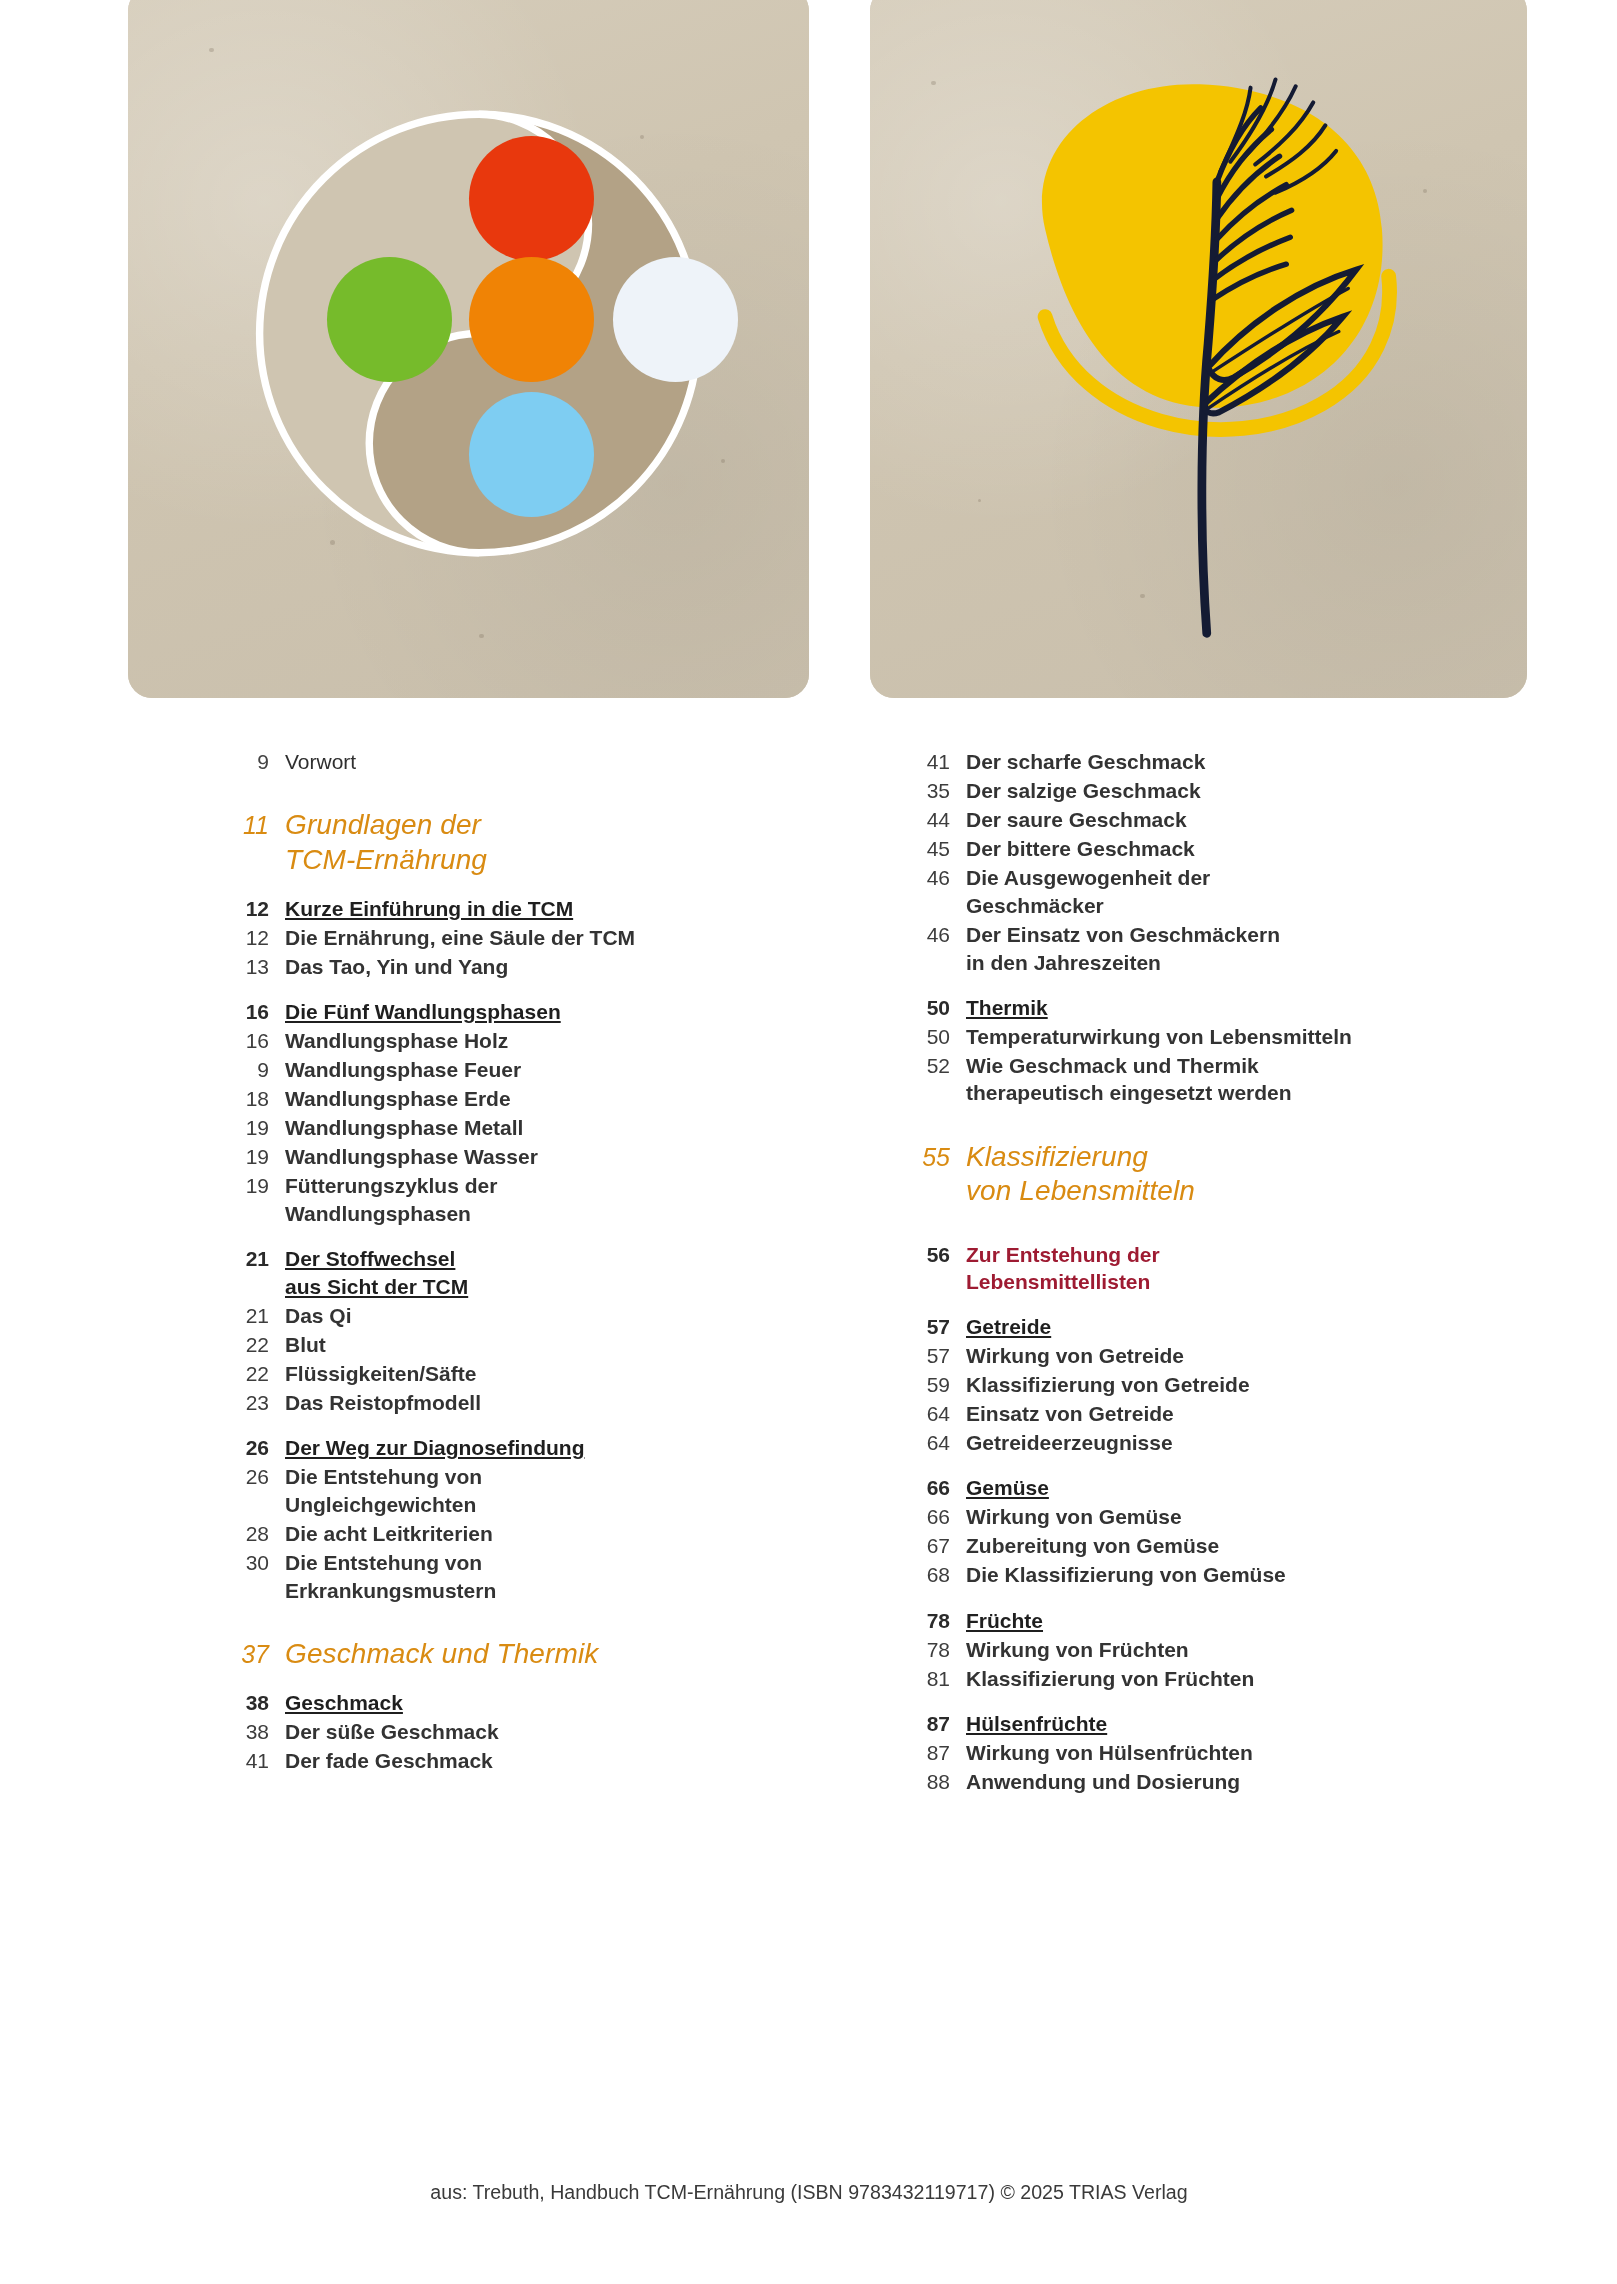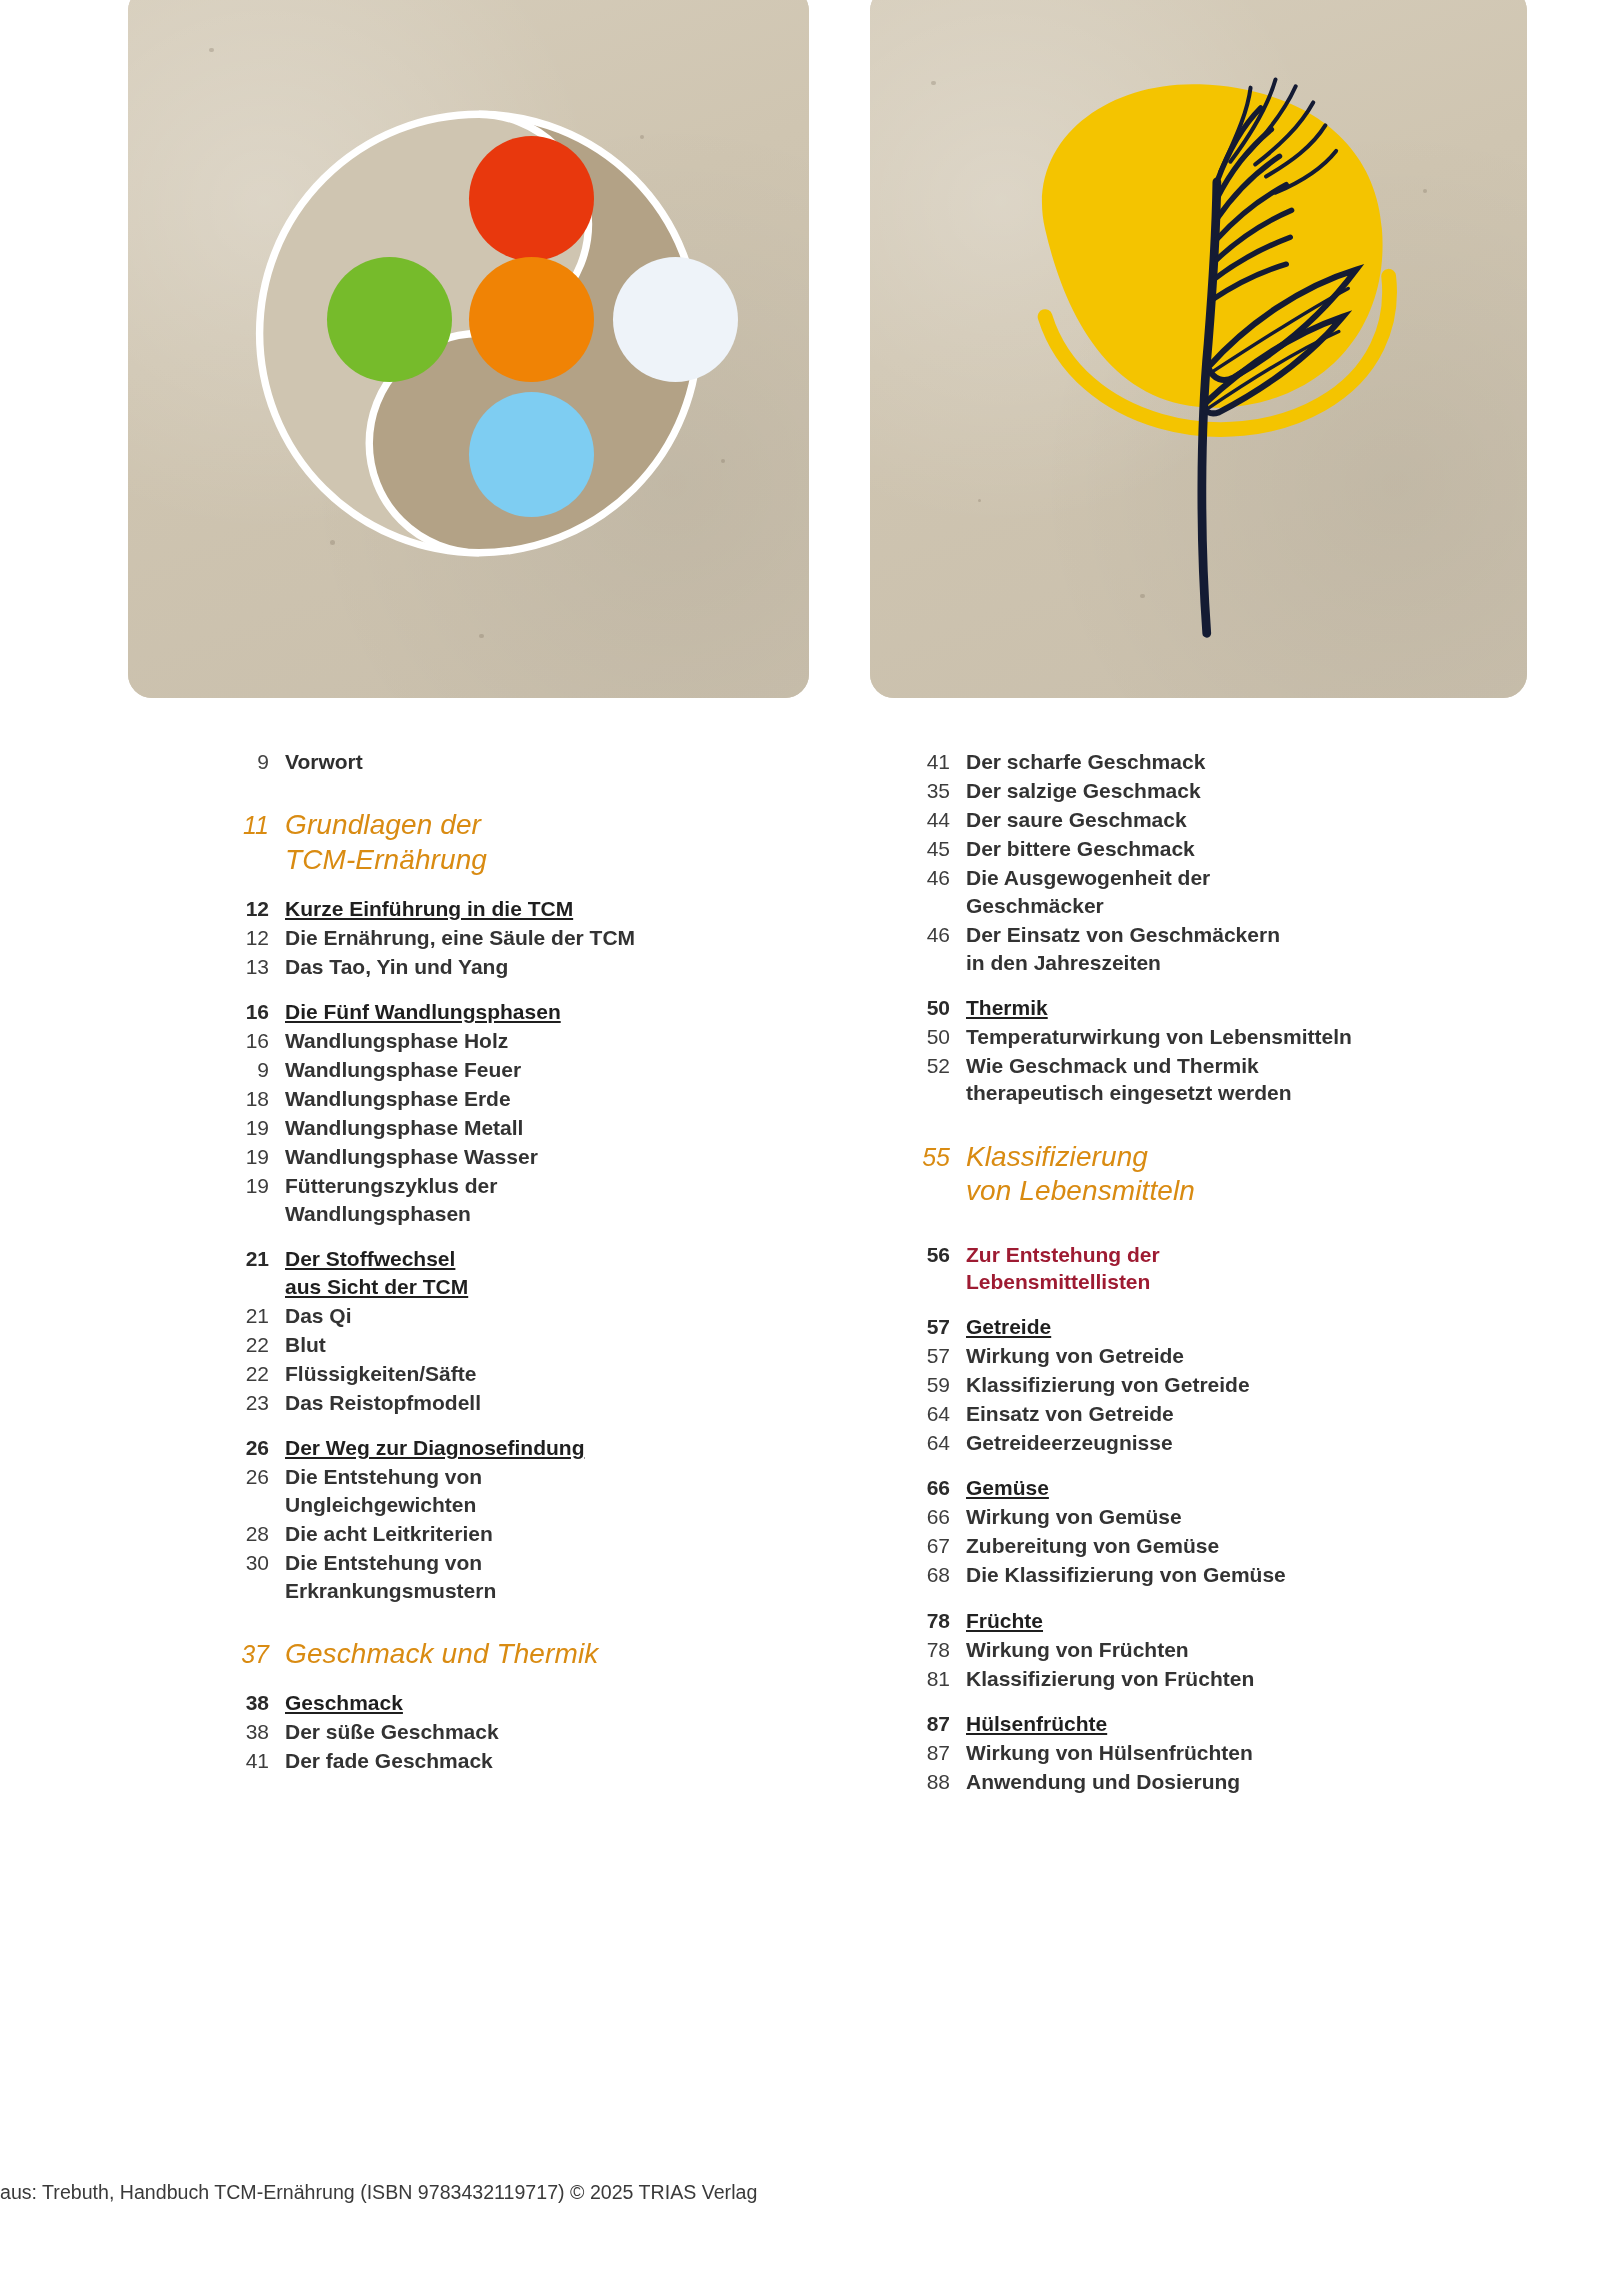--- a/index.html
+++ b/index.html
@@ -118,21 +118,21 @@
     line-height: 1.32;
   }
   .label {
     font-size: 21px;
     color: #2f2f2f;
     line-height: 1.32;
   }
 
   
   .kind-plain .num  { font-size: 21px; color: #434343; }
-  .kind-plain .label { font-weight: bold; }
+  .kind-plain .label { font-weight: normal; }
 
   .kind-chapter { margin-top: 28px; margin-bottom: 9.4px; font-style: italic; }
   .kind-chapter .num { font-size: 25px; color: #d98b12; padding-top: 5.4px; }
   .kind-chapter .label {
     font-size: 28px;
     color: #d98b12;
     line-height: 1.24;
     letter-spacing: 0.1px;
   }
 
@@ -144,21 +144,21 @@
   .kind-section-red .num { font-weight: bold; color: #2b2b2b; }
   .kind-section-red .label { font-weight: bold; color: #9e1b32; line-height: 1.3; }
 
   .kind-sub .label { color: #333333; font-weight: bold; }
 
   .footer {
     position: absolute;
     left: 0;
     bottom: 80px;
     width: 1618px;
-    text-align: left;
+    text-align: center;
     font-size: 19.6px;
     color: #3a3a3a;
   }
 </style>
 </head>
 <body>
 
 <div class="page">
 
   <div class="images-row">

